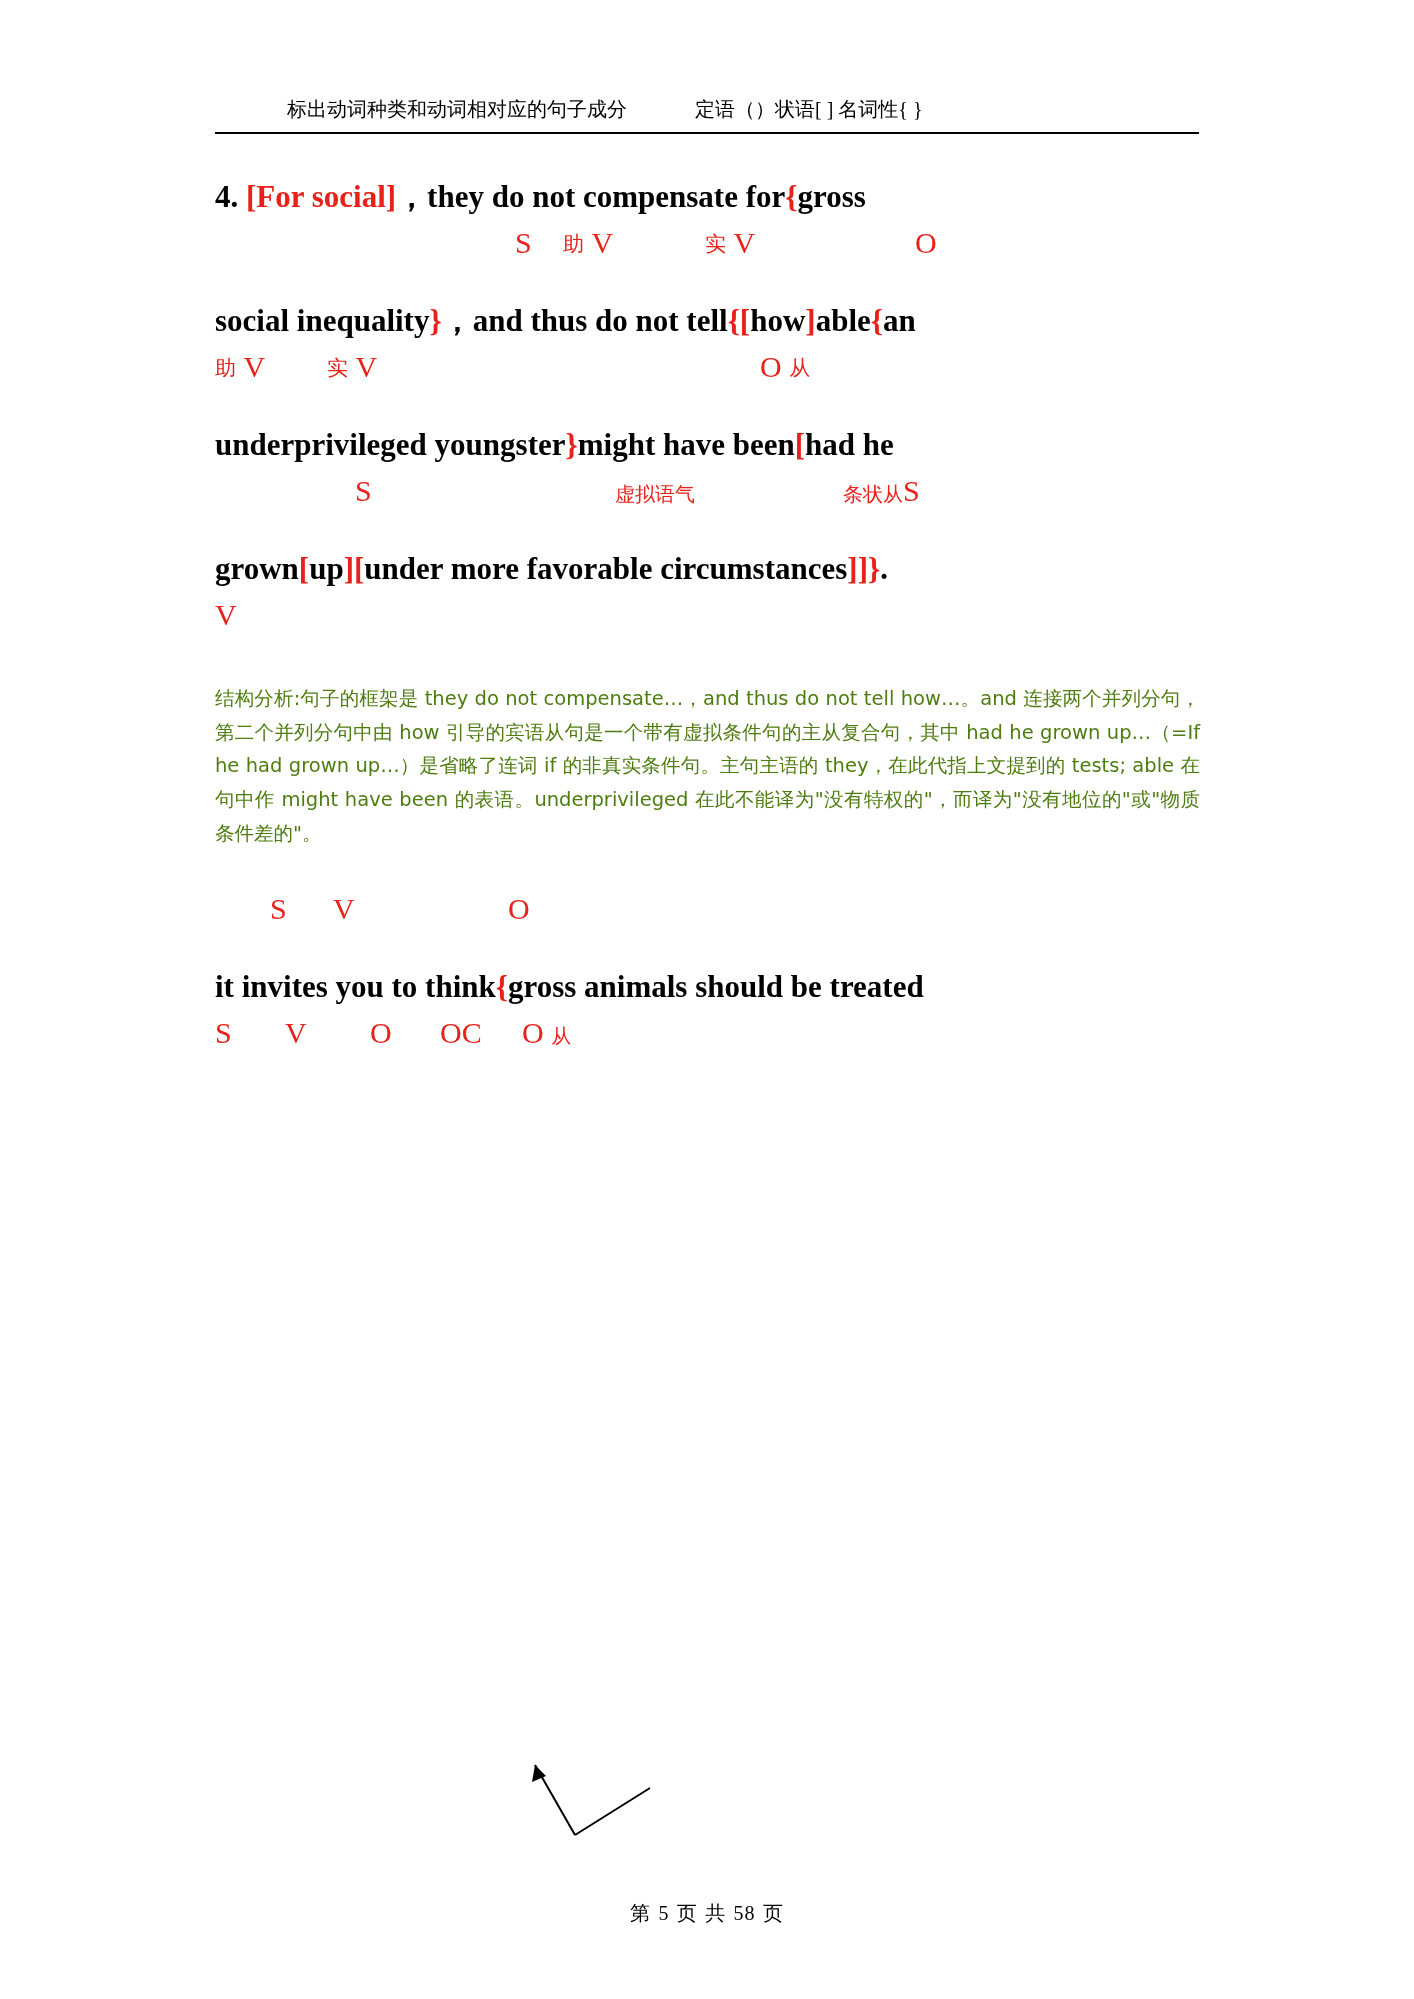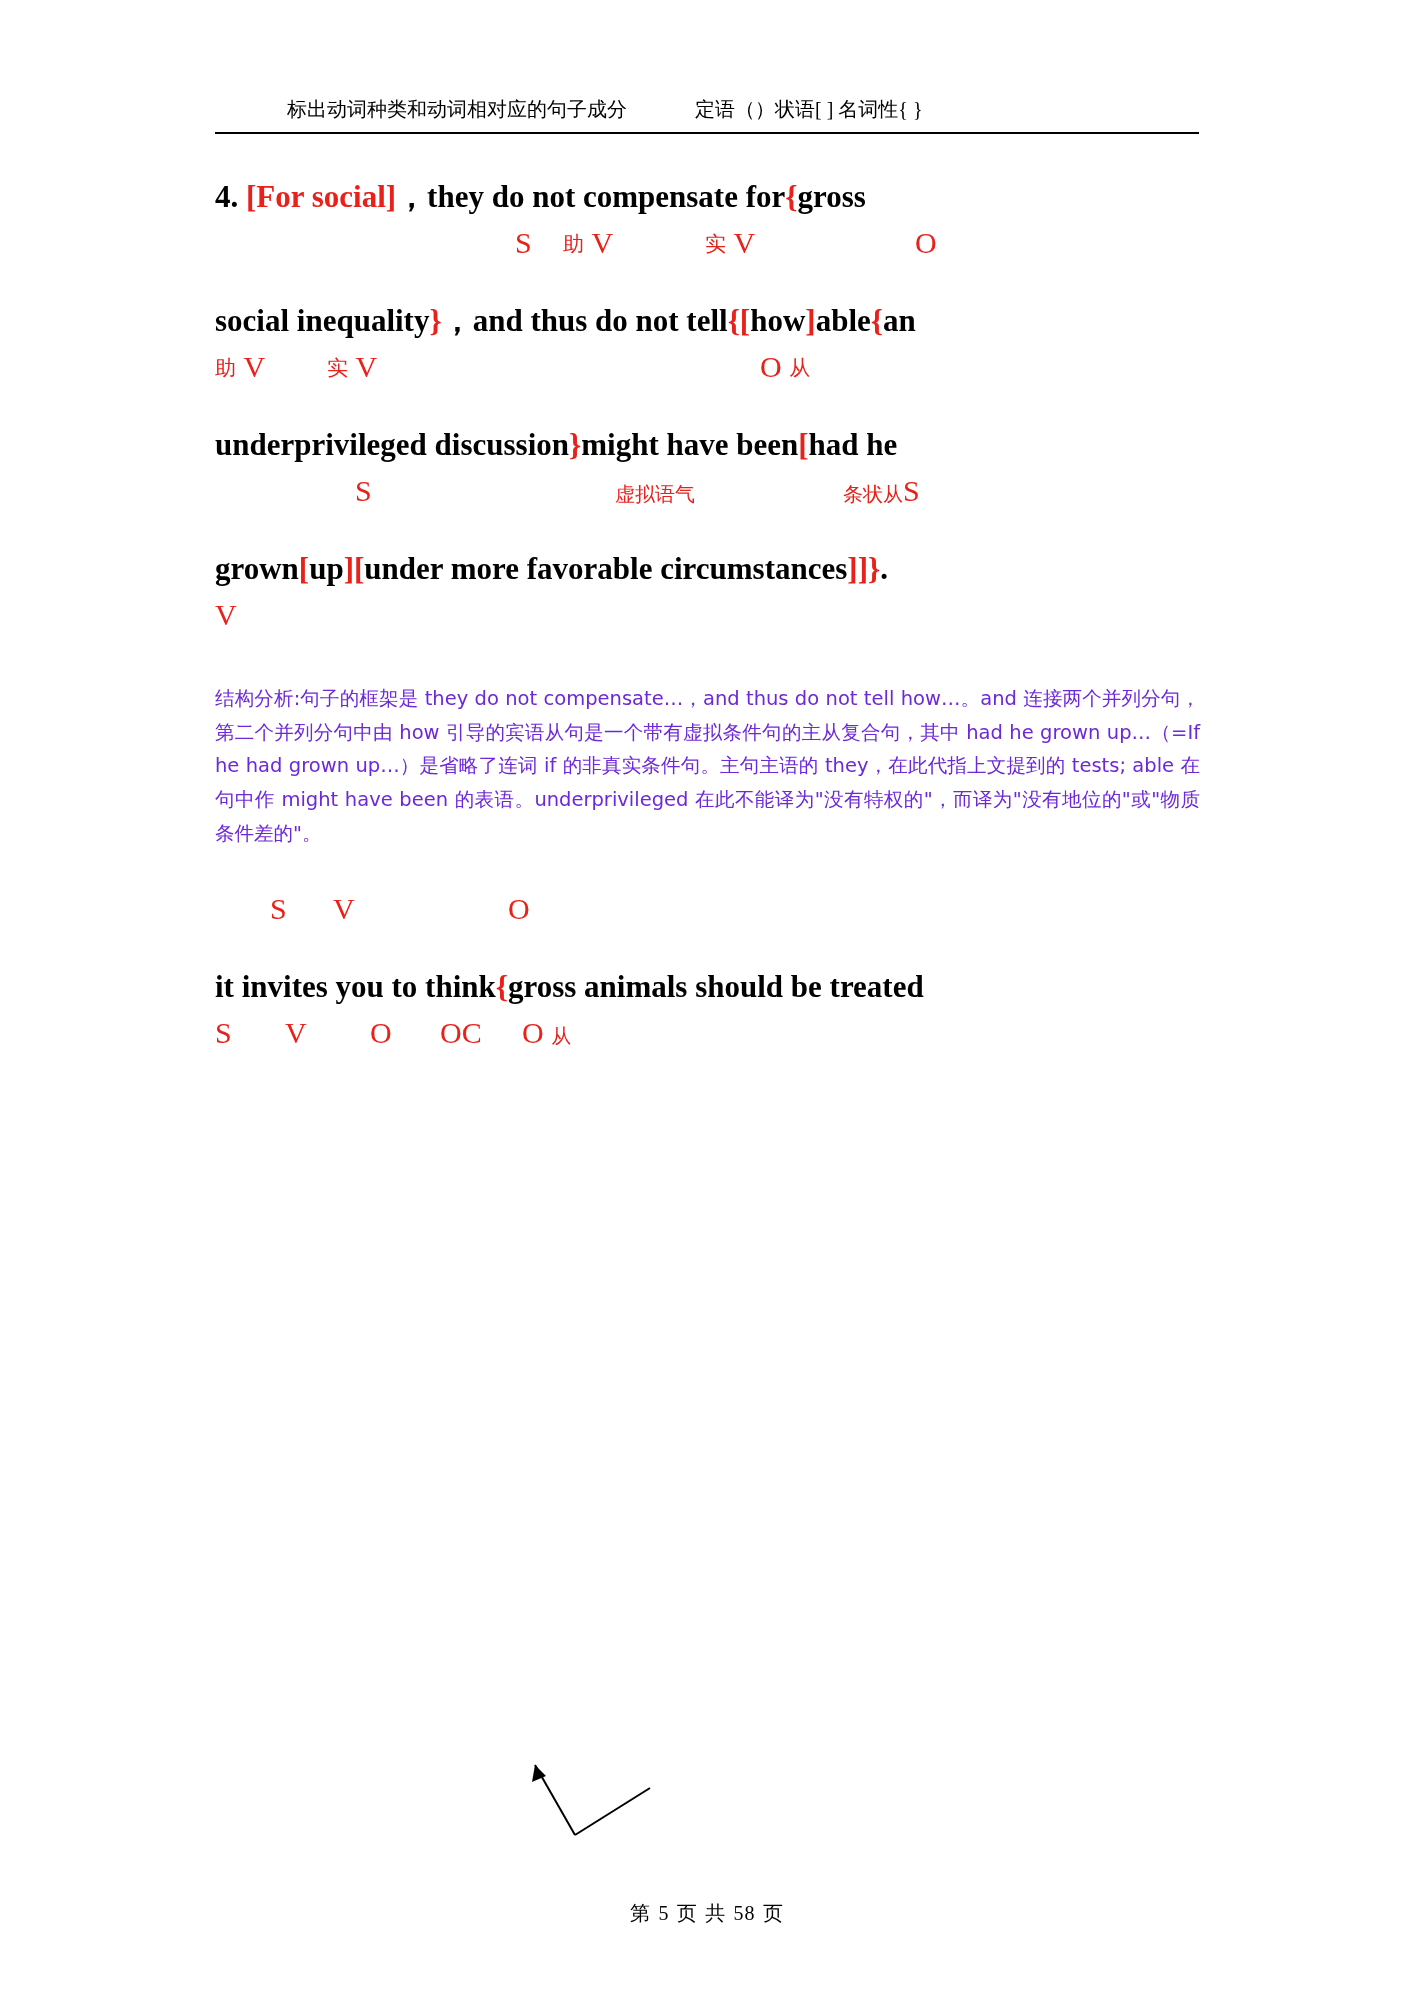--- a/index.html
+++ b/index.html
@@ -84,21 +84,21 @@
     font-size: 20px;
   }
 
   
   .analysis {
     margin-top: 34px;
     font-family: "DejaVu Sans", sans-serif;
     font-size: 19.5px;
     line-height: 1.72;
     text-align: justify;
-    color: #6d28d9;
+    color: #4d7c0f;
     width: 985px;
   }
 
   
   .footer {
     position: absolute;
     left: 0;
     right: 0;
     top: 1900px;
     text-align: center;
@@ -145,21 +145,21 @@
       <div class="sent-line">
         <span class="black">social inequality</span><span class="red">}</span><span class="black">，and thus do not tell</span><span class="red">{[</span><span class="black">how</span><span class="red">]</span><span class="black">able</span><span class="red">{</span><span class="black">an</span>
       </div>
       <div class="ann-row">
         <span class="ann" style="left:0px"><span class="cn">助</span> <span>V</span></span>
         <span class="ann" style="left:112px"><span class="cn">实</span> <span>V</span></span>
         <span class="ann" style="left:545px"><span>O</span> <span class="cn">从</span></span>
       </div>
 
       <div class="sent-line">
-        <span class="black">underprivileged discussion</span><span class="red">}</span><span class="black">might have been</span><span class="red">[</span><span class="black">had he</span>
+        <span class="black">underprivileged youngster</span><span class="red">}</span><span class="black">might have been</span><span class="red">[</span><span class="black">had he</span>
       </div>
       <div class="ann-row">
         <span class="ann" style="left:140px"><span>S</span></span>
         <span class="ann" style="left:400px"><span class="cn-lg">虚拟语气</span></span>
         <span class="ann" style="left:628px"><span class="cn-lg">条状从</span><span>S</span></span>
       </div>
 
       <div class="sent-line">
         <span class="black">grown</span><span class="red">[</span><span class="black">up</span><span class="red">][</span><span class="black">under more favorable circumstances</span><span class="red">]]</span><span class="red">}</span><span class="black">.</span>
       </div>

